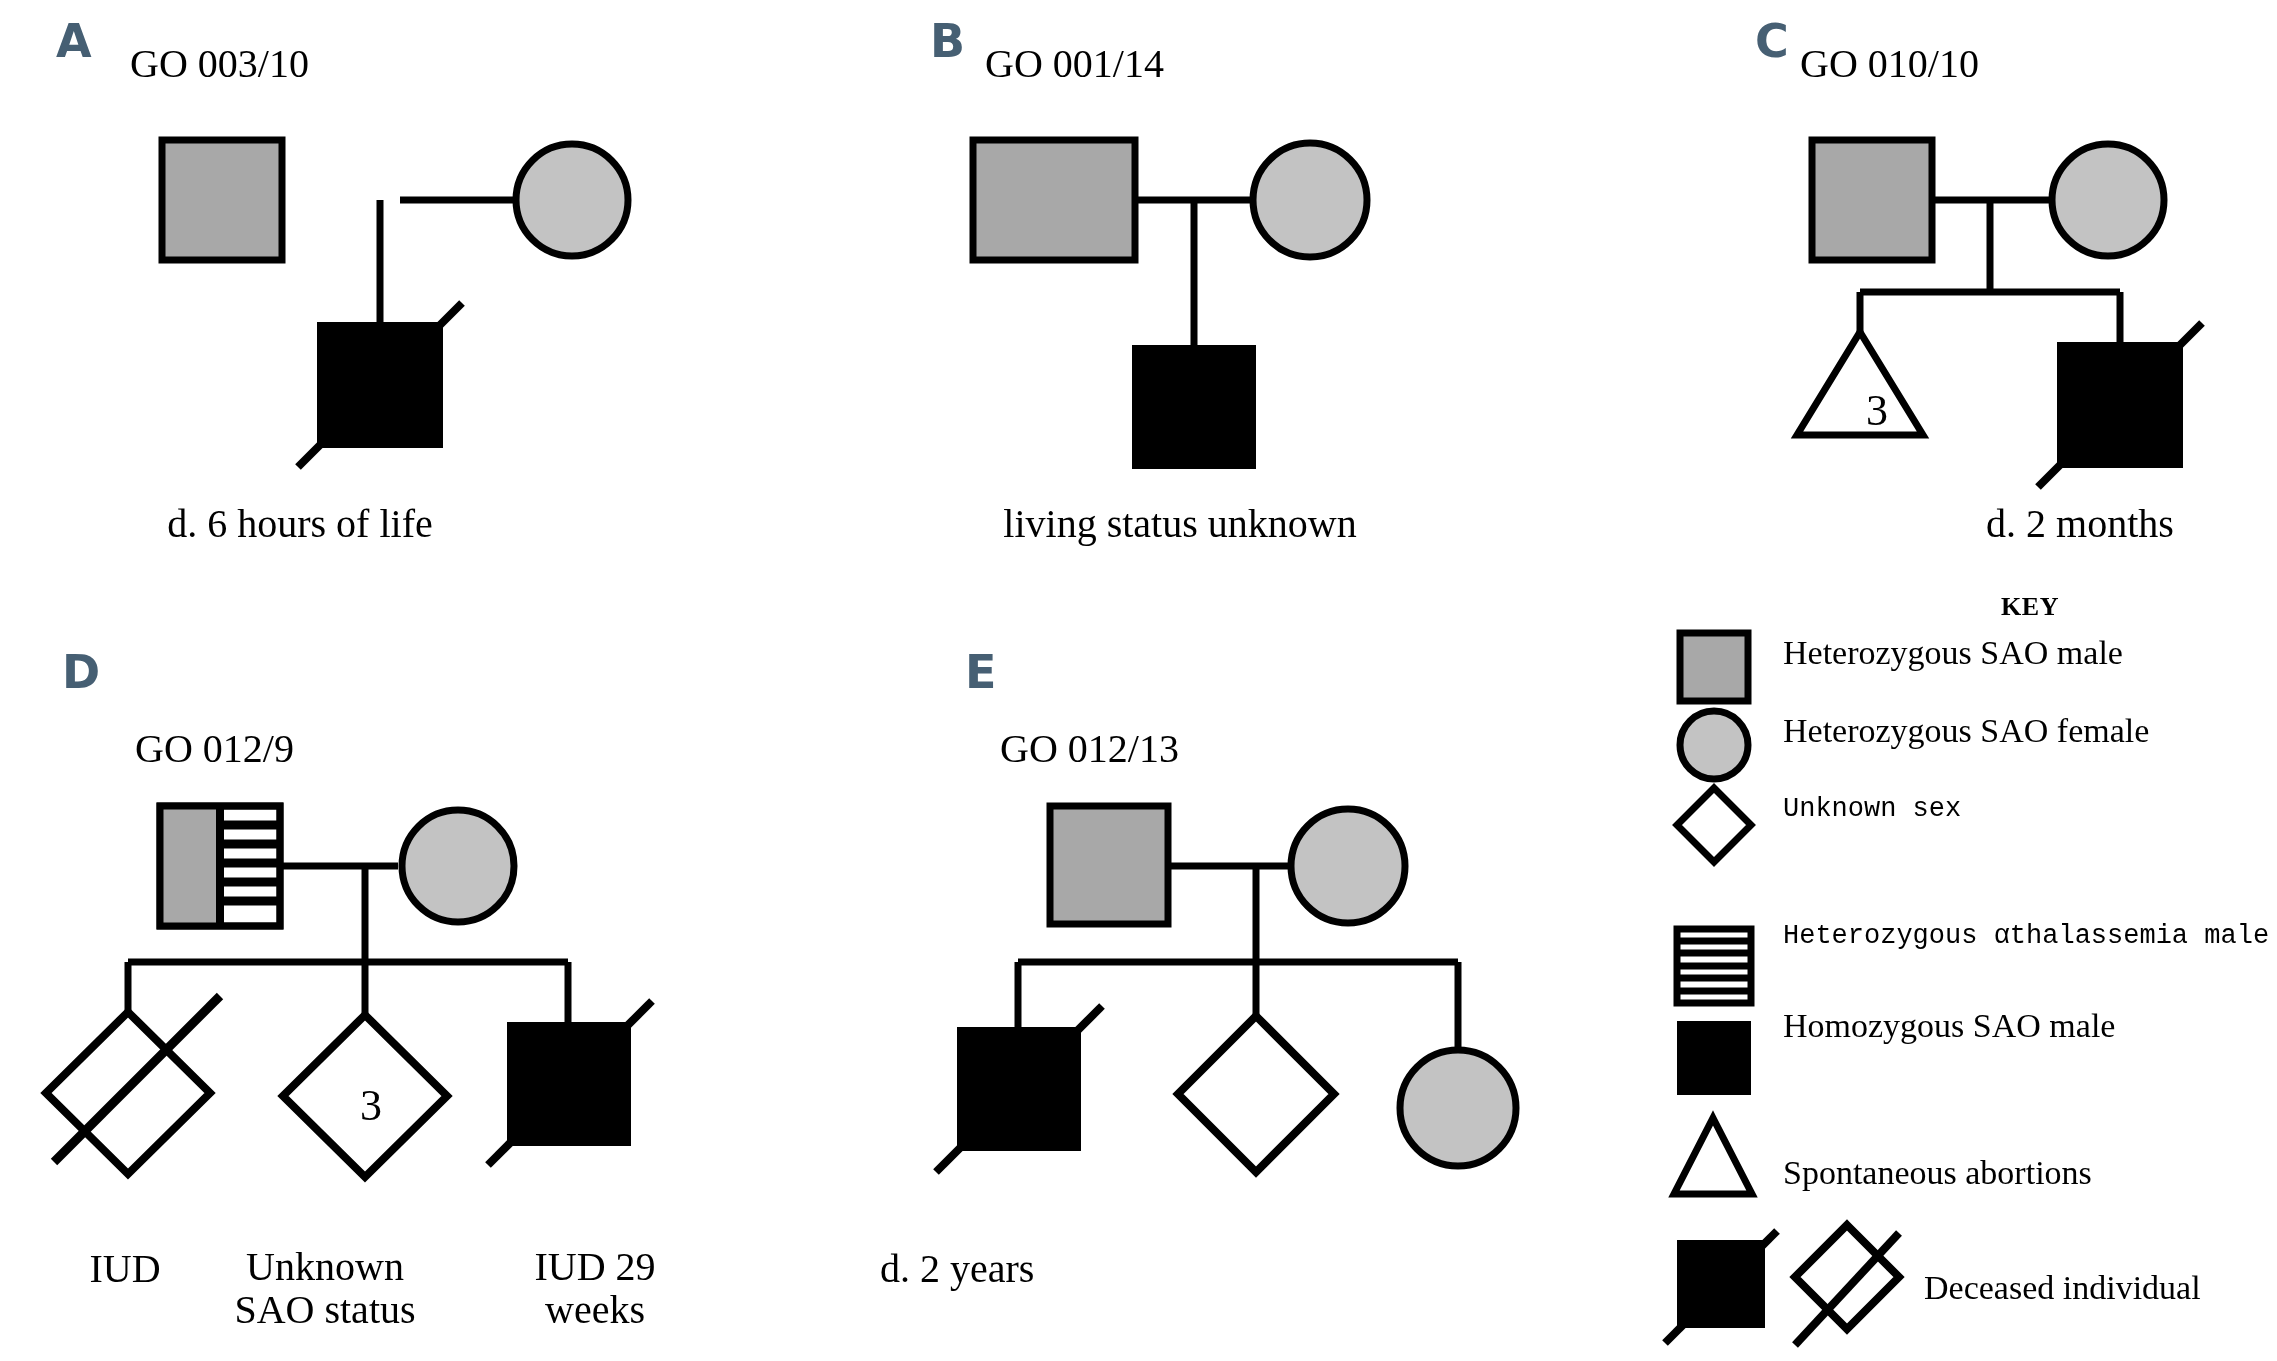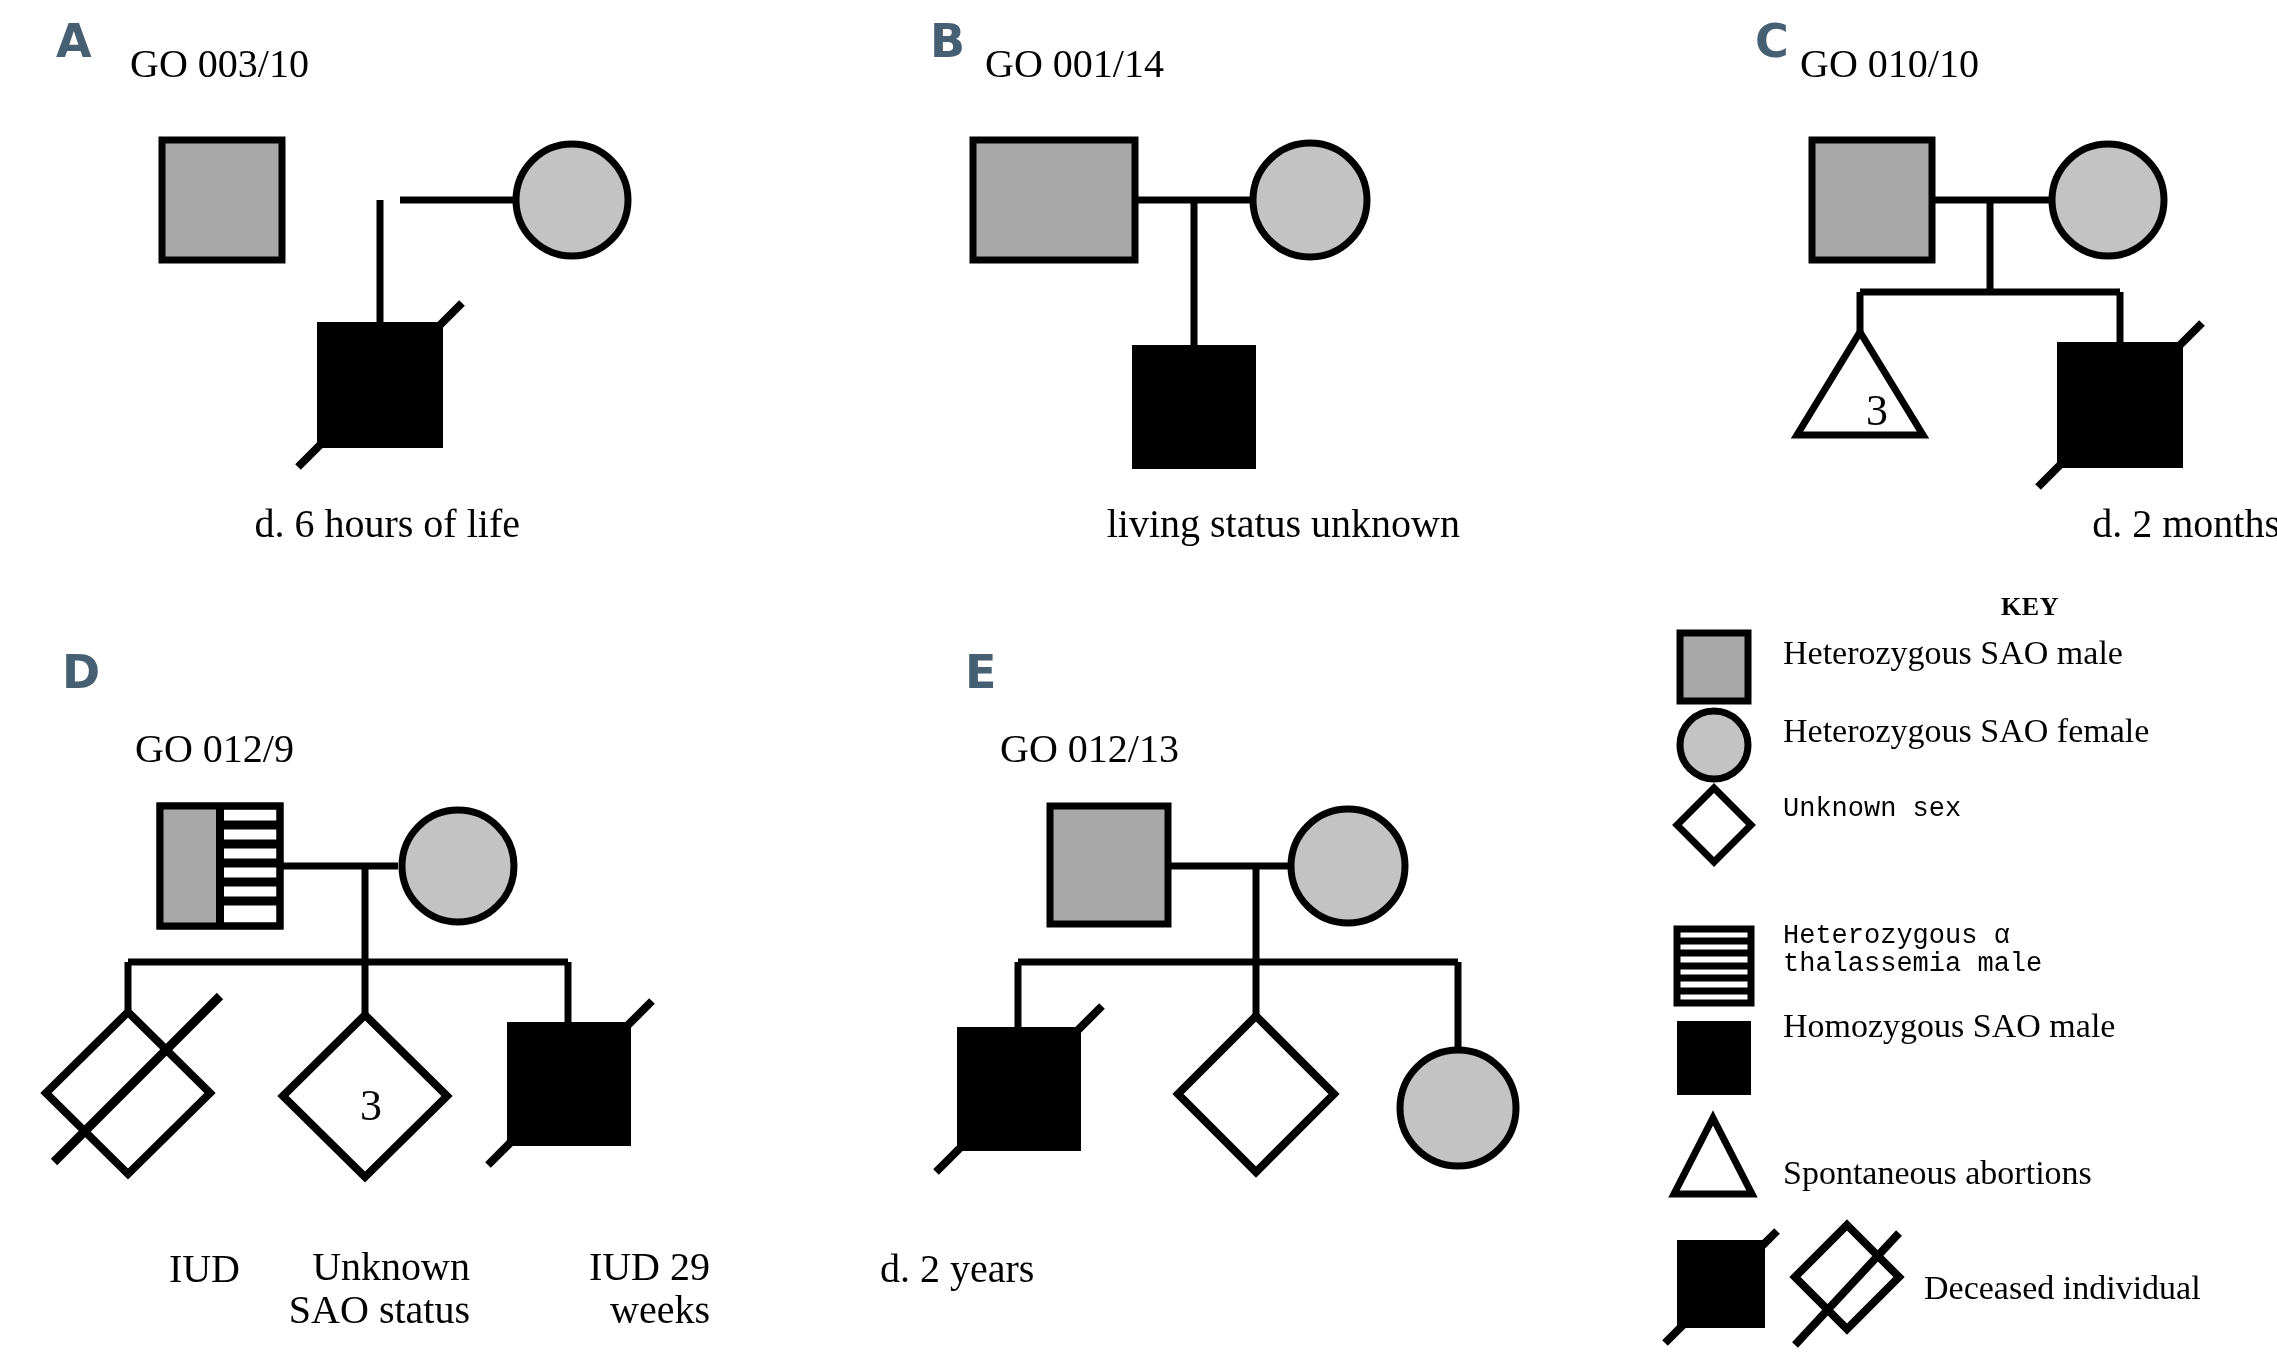--- a/index.html
+++ b/index.html
@@ -3,21 +3,21 @@
 <meta charset="utf-8">
 <style>
   html,body{margin:0;padding:0;background:#ffffff;}
   body{width:2277px;height:1361px;position:relative;overflow:hidden;
        font-family:"Liberation Serif",serif;color:#000;}
   .panel-letter{position:absolute;font-family:"DejaVu Sans",sans-serif;
        font-weight:bold;font-size:46px;color:#465f73;letter-spacing:0;}
   .fam-title{position:absolute;font-family:"Liberation Serif",serif;
        font-size:40px;color:#000;text-align:left;white-space:nowrap;}
   .fam-note{position:absolute;font-family:"Liberation Serif",serif;
-       font-size:40px;color:#000;text-align:right;white-space:nowrap;}
+       font-size:40px;color:#000;text-align:center;white-space:nowrap;}
   .fam-note.two-line{line-height:1.08;}
   svg{position:absolute;overflow:visible;}
   .key-title{position:absolute;font-family:"Liberation Serif",serif;
        font-weight:bold;font-size:26px;letter-spacing:.5px;}
   .key-row{position:absolute;display:flex;align-items:center;}
   .key-label{font-family:"Liberation Serif",serif;font-size:34px;
        white-space:nowrap;line-height:1.05;}
   .key-label.sans{font-family:Liberation Mono, monospace;font-size:27px;}
   .key-sym{position:absolute;}
 </style>
@@ -103,21 +103,21 @@
 <svg class="key-sym" width="86" height="86" style="left:1671px;top:923px;">
   <rect x="6" y="6" width="74" height="74" fill="#fff" stroke="#000" stroke-width="7"></rect>
   <g stroke="#000" stroke-width="7">
     <line x1="9" y1="18" x2="77" y2="18"></line>
     <line x1="9" y1="30" x2="77" y2="30"></line>
     <line x1="9" y1="43" x2="77" y2="43"></line>
     <line x1="9" y1="55" x2="77" y2="55"></line>
     <line x1="9" y1="68" x2="77" y2="68"></line>
   </g>
 </svg>
-<div class="key-row" style="left:1783px;top:922px;flex-direction:column;align-items:flex-start;">
+<div class="key-row" style="left:1783px;top:922px;flex-direction:row;align-items:flex-start;">
   <span class="key-label sans">Heterozygous α</span>
   <span class="key-label sans">thalassemia male</span>
 </div>
 
 <svg class="key-sym" width="80" height="80" style="left:1674px;top:1018px;">
   <rect x="6" y="6" width="68" height="68" fill="#000" stroke="#000" stroke-width="6"></rect>
 </svg>
 <div class="key-row" style="left:1783px;top:1008px;">
   <span class="key-label">Homozygous SAO male</span>
 </div>

